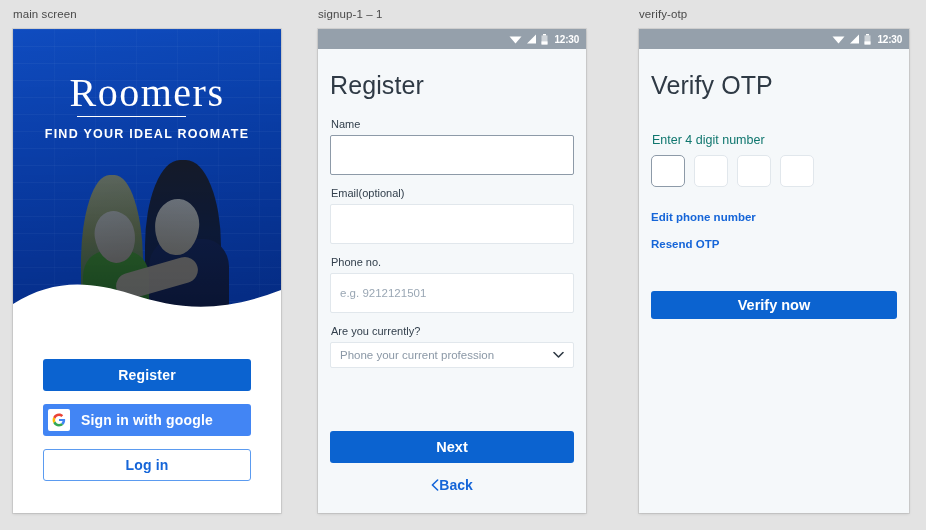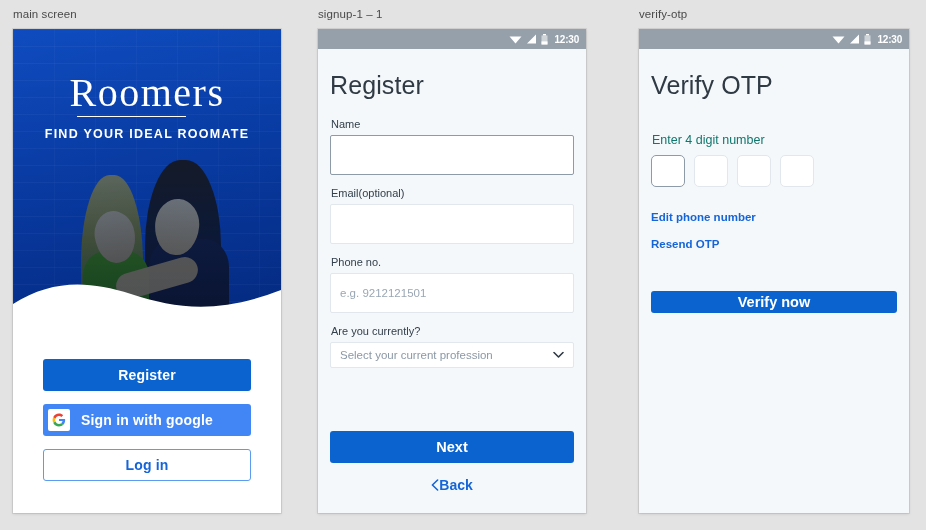--- a/index.html
+++ b/index.html
@@ -329,21 +329,21 @@
     display: block;
     color: #1565d8;
     font-size: 11.5px;
     font-weight: bold;
     cursor: pointer;
   }
   .otp-link-1 { margin-top: 24px; }
   .otp-link-2 { margin-top: 15px; }
   .btn-verify {
     margin-top: 41px;
-    height: 22px;
+    height: 28px;
     border-radius: 3px;
     background: #0b63d0;
     color: #fff;
     font-size: 14.5px;
     font-weight: bold;
     display: flex;
     align-items: center;
     justify-content: center;
     cursor: pointer;
   }
@@ -439,21 +439,21 @@
 
       <div class="field-group">
         <div class="field-label">Phone no.</div>
         <input class="field" type="text" placeholder="e.g. 9212121501" style="">
       </div>
 
       <div class="field-group">
         <div class="field-label">Are you currently?</div>
         <div class="select-wrap">
           <div class="select-field">
-            <span>Select your current profession</span>
+            <span>Phone your current profession</span>
           </div>
           <svg class="chev" width="11" height="7" viewBox="0 0 11 7">
             <path d="M1 1 L5.5 5.5 L10 1" stroke="#2f3a45" stroke-width="1.6" fill="none" stroke-linecap="round" stroke-linejoin="round"></path>
           </svg>
         </div>
       </div>
 
       <div class="signup-footer">
         <div class="btn-next">Next</div>
         <div class="back-link">

